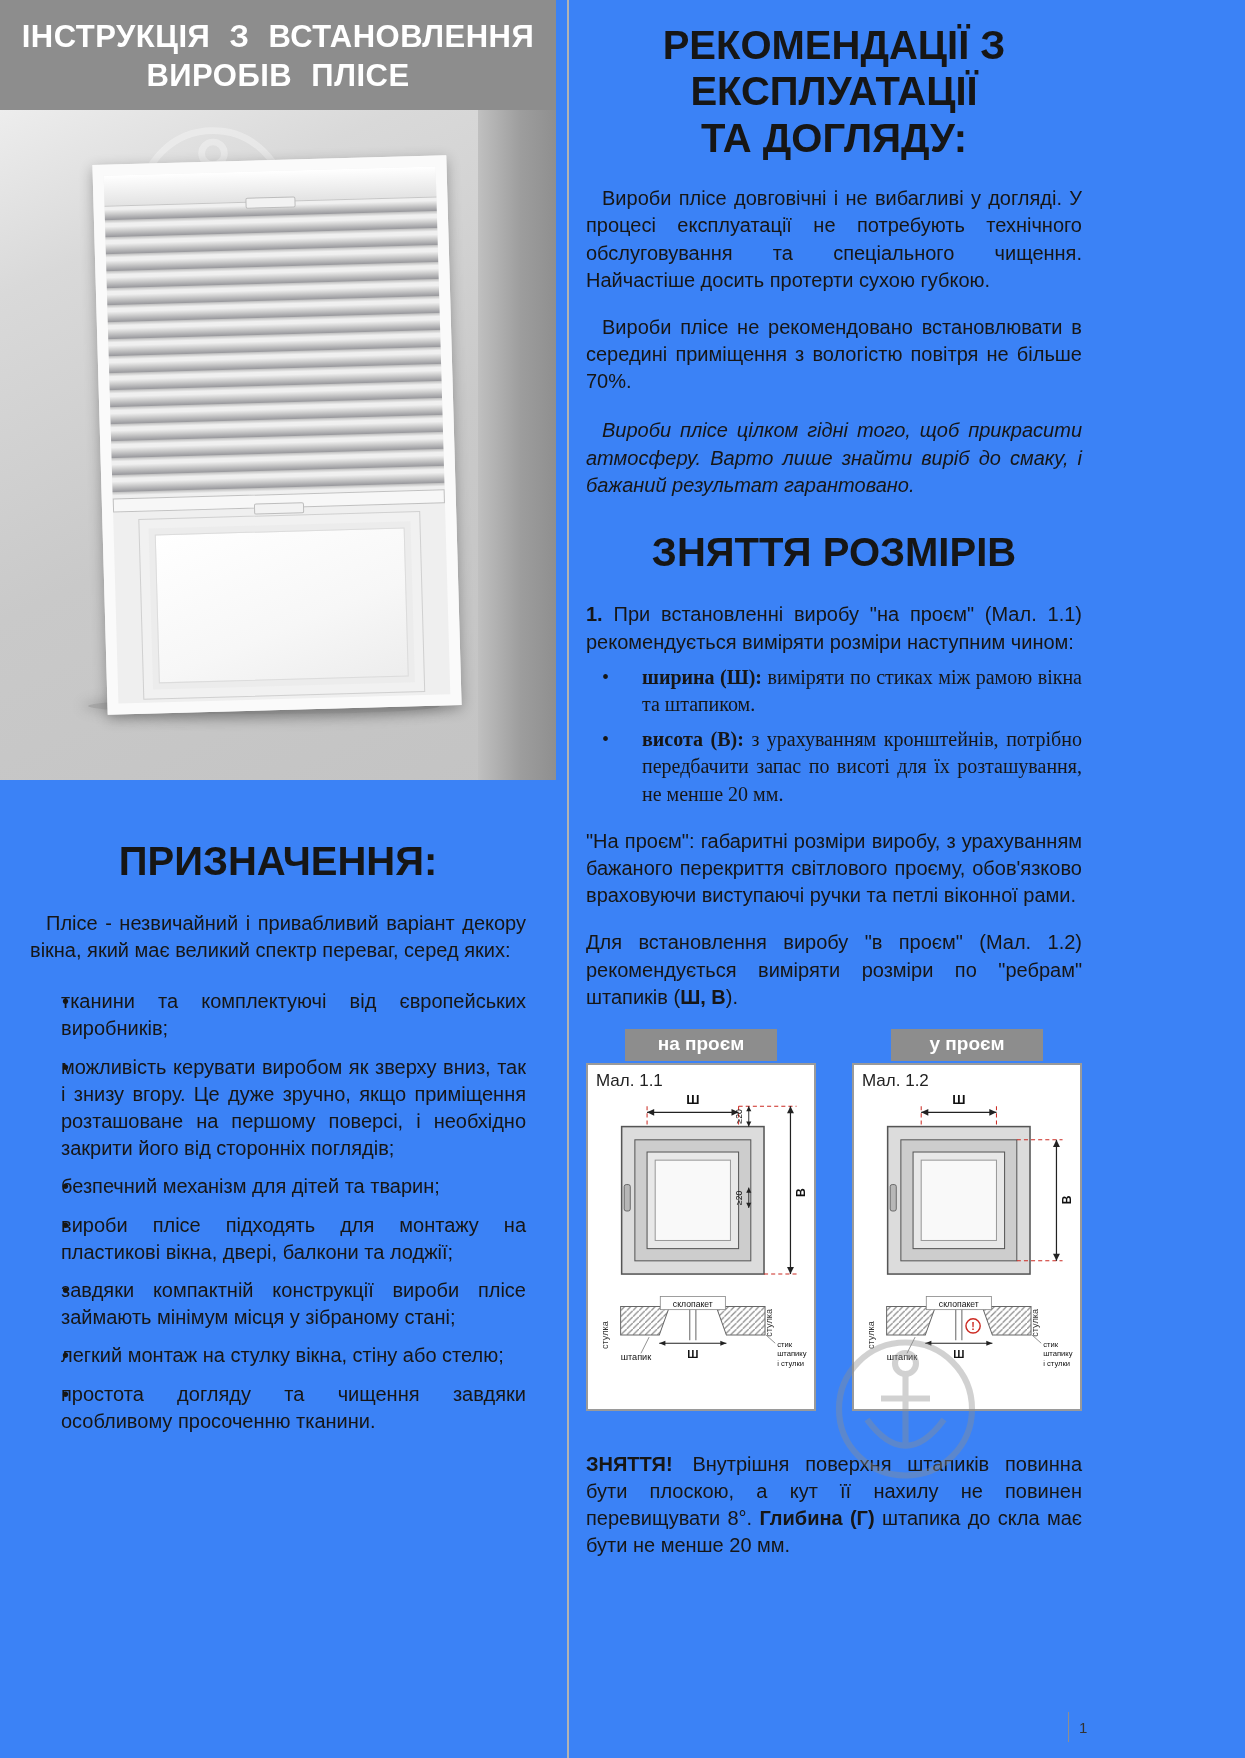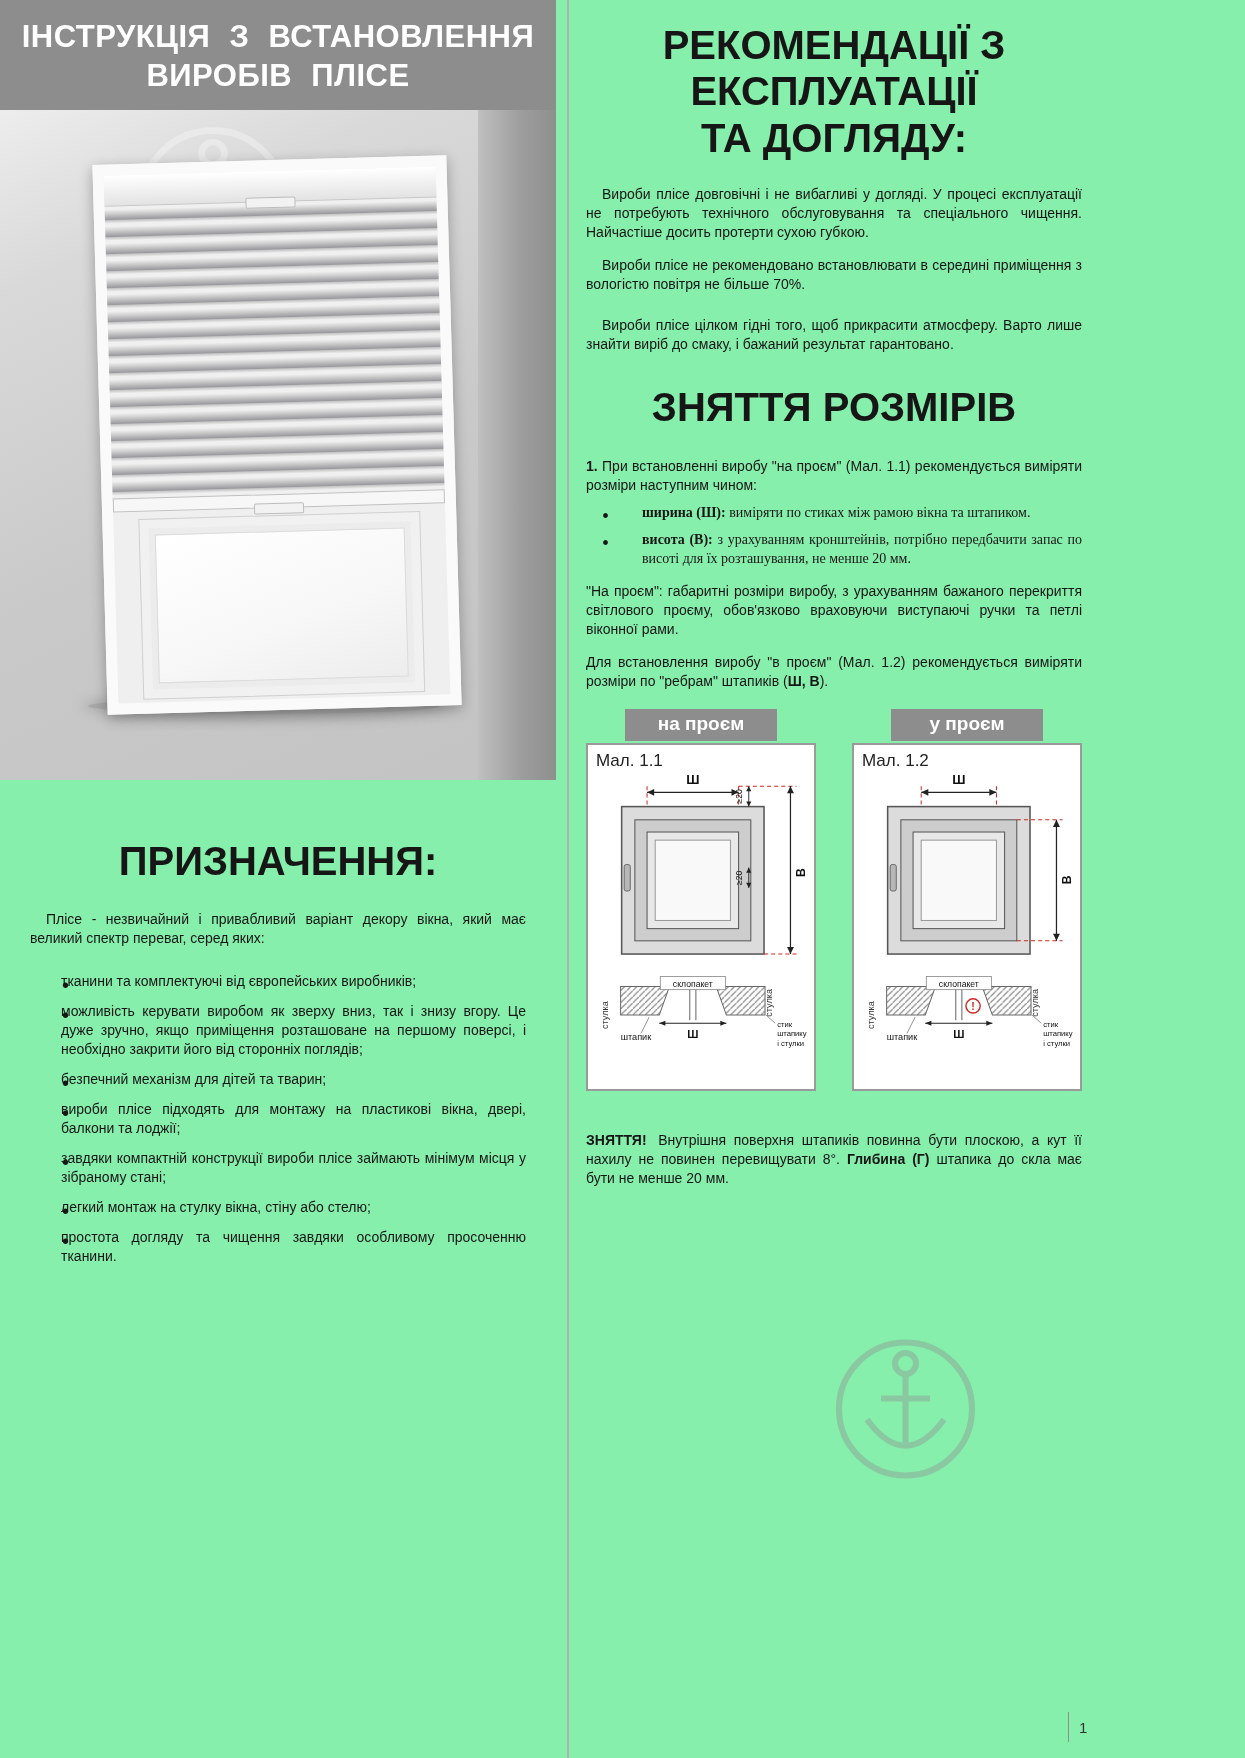--- a/index.html
+++ b/index.html
@@ -1,16 +1,16 @@
 <!DOCTYPE html>
 <html><head>
 <meta charset="utf-8">
 <style>
   html,body{margin:0;padding:0;background:#ffffff;}
-  .page{position:relative;width:1245px;height:1758px;background:#86efac;overflow:hidden;
+  .page{position:relative;width:1245px;height:1758px;background:#3b82f6;overflow:hidden;
         font-family:"Liberation Sans",sans-serif;color:#161616;}
   .divider{position:absolute;left:567px;top:0;width:2px;height:100%;background:#b3b3b3;}
 
   
   .col-left{position:absolute;left:0;top:0;width:556px;}
   .lc-header{background:#8d8d8d;color:#fff;text-align:center;padding:18px 6px 14px;}
   .lc-header .banner-line{font-size:31px;font-weight:700;line-height:1.25;letter-spacing:.5px;
         word-spacing:10px;font-stretch:condensed;}
   .photo{position:relative;height:670px;overflow:hidden;
         background:linear-gradient(155deg,#ededed 0%,#d9d9d9 20%,#c9c9c9 55%,#c3c3c3 100%);}
@@ -31,32 +31,32 @@
   .glass-area{position:relative;flex:1 1 auto;margin:8px 26px 4px;background:#ececec;
         border:9px solid #f1f1f1;outline:1px solid #d0d0d0;}
   .glass{position:absolute;inset:6px;border:1px solid #dcdcdc;
         background:linear-gradient(160deg,#ffffff 0%,#f7f7f7 60%,#ededed 100%);}
   .wm{position:absolute;pointer-events:none;}
   .wm-photo{left:118px;top:-6px;width:190px;height:190px;opacity:.33;}
   .wm-bottom{left:818px;top:1318px;width:175px;height:175px;opacity:.40;}
 
   .big-heading{font-size:40px;font-weight:700;text-align:center;line-height:1.16;font-stretch:condensed;}
   .purpose-heading{margin-top:58px;}
-  .body-text{font-size:14px;line-height:1.36;text-align:justify;}
+  .body-text{font-size:20px;line-height:1.36;text-align:justify;}
   .intro{margin:26px 30px 0;text-indent:16px;}
   .purpose-list{list-style:none;margin:24px 0 0;padding:0 30px 0 0;}
   .purpose-list li{position:relative;padding-left:61px;margin-bottom:11px;}
   .purpose-list li::before{content:"\2022";position:absolute;left:62px;top:0;font-size:20px;}
 
   
   .col-right{position:absolute;left:586px;top:22px;width:496px;}
   .care-heading{margin-bottom:24px;}
   .col-right .body-text{margin-bottom:8px;}
   .indent{text-indent:16px;}
-  .gap-top{margin-top:22px;}
+  .gap-top{margin-top:22px;font-style:italic;}
   .measuring-heading{margin-top:30px;margin-bottom:26px;}
   .measure-list{list-style:none;margin:4px 0 0;padding:0;font-family:Liberation Serif, serif;}
   .measure-list li{position:relative;padding-left:56px;margin-bottom:8px;}
   .measure-list li::before{content:"\2022";position:absolute;left:16px;top:0;font-size:20px;}
   b{font-weight:700;}
 
   .diagrams{display:flex;justify-content:space-between;margin-top:18px;}
   .diagram{width:230px;border-radius:28px;}
   .diag-tab{width:152px;margin:0 auto;background:#8d8d8d;color:#fff;font-size:19px;font-weight:700;
         text-align:center;padding:4px 0 6px;}

